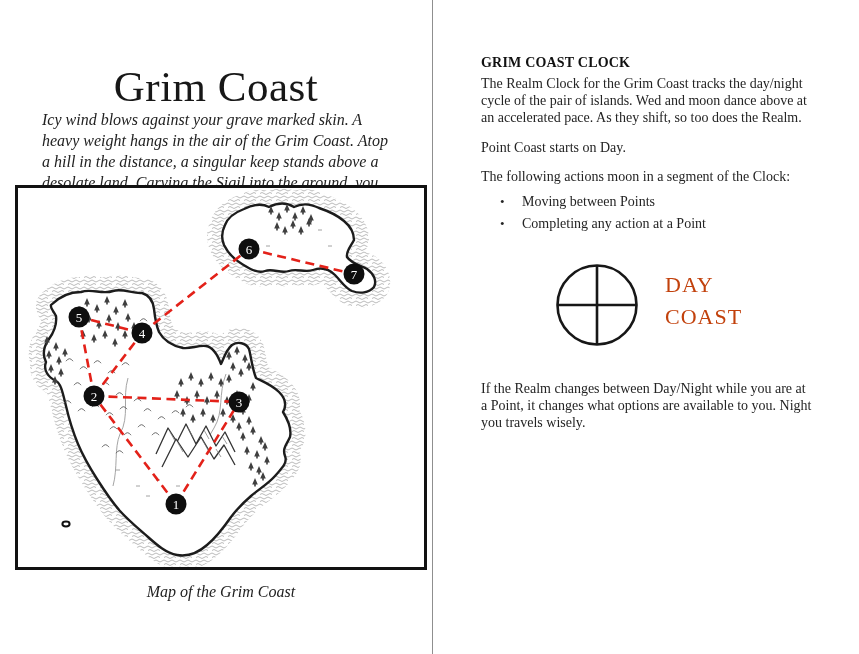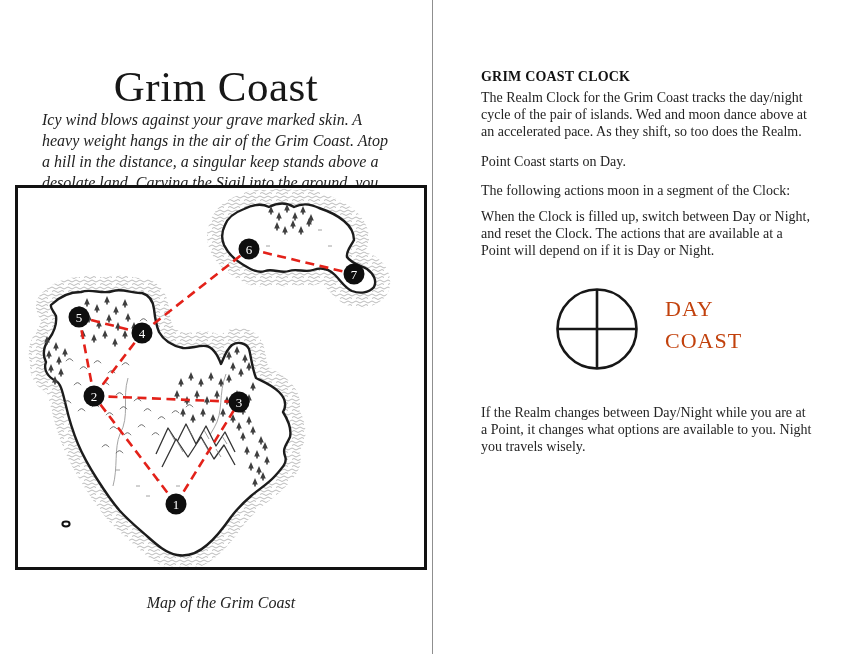--- a/index.html
+++ b/index.html
@@ -9,27 +9,27 @@
 
   
   .page-title{position:absolute;left:0;top:33px;width:432px;text-align:center;
               font-size:43px;font-weight:400;color:#171717;letter-spacing:.5px;}
   .intro{position:absolute;left:42px;top:93px;width:352px;
          font-style:italic;font-size:16px;line-height:21px;color:#222;}
   .map-frame{position:absolute;left:15px;top:185px;width:412px;height:385px;
              border:3px solid #121212;box-sizing:border-box;background:#fff;}
   .map-frame svg{display:block;}
   .map-caption{position:absolute;left:15px;top:583px;width:412px;text-align:center;
-               font-style:italic;font-size:16px;color:#222;margin-top:11px;}
+               font-style:italic;font-size:16px;color:#222;}
 
   
   .page-divider{position:absolute;left:432px;top:0;width:1px;height:654px;background:#8f8f8f;}
 
   
-  .right-col{position:absolute;left:481px;top:68px;width:333px;
+  .right-col{position:absolute;left:481px;top:54px;width:333px;
              font-size:14px;line-height:17px;color:#242424;}
   .right-col h2{font-size:14px;line-height:17px;margin:0;font-weight:700;
                 letter-spacing:.2px;color:#111;}
   .right-col p{margin:0;}
   .p1{margin-top:4px !important;}
   .p2{margin-top:13px !important;}
   .p3{margin-top:12px !important;}
   .clock-bullets{list-style:none;margin:6px 0 0 0;padding:0;}
   .clock-bullets li{position:relative;padding-left:41px;line-height:22px;}
   .clock-bullets li::before{content:"\2022";position:absolute;left:19px;top:0;
@@ -240,21 +240,24 @@
 
   <div class="map-caption">Map of the Grim Coast</div>
 
   <div class="page-divider"></div>
 
   <div class="right-col">
     <h2>GRIM COAST CLOCK</h2>
     <p class="p1">The Realm Clock for the Grim Coast tracks the day/night cycle of the pair of islands. Wed and moon dance above at an accelerated pace. As they shift, so too does the Realm.</p>
     <p class="p2">Point Coast starts on Day.</p>
     <p class="p3">The following actions moon in a segment of the Clock:</p>
-    <p class="p4">When the Clock is filled up, switch between Day or Night, and reset the Clock. The actions that are available at a Point will depend on if it is Day or Night.</p>
+    <ul class="clock-bullets">
+      <li>Moving between Points</li>
+      <li>Completing any action at a Point</li>
+    </ul>
 
     <div class="clock-row">
       <svg width="86" height="86" viewBox="0 0 86 86">
         <circle cx="43" cy="43" r="39.5" fill="none" stroke="#171717" stroke-width="2.6"></circle>
         <line x1="43" y1="3" x2="43" y2="83" stroke="#171717" stroke-width="2.6"></line>
         <line x1="3" y1="43" x2="83" y2="43" stroke="#171717" stroke-width="2.6"></line>
       </svg>
       <div class="clock-labels">
         <div>DAY</div>
         <div>COAST</div>

